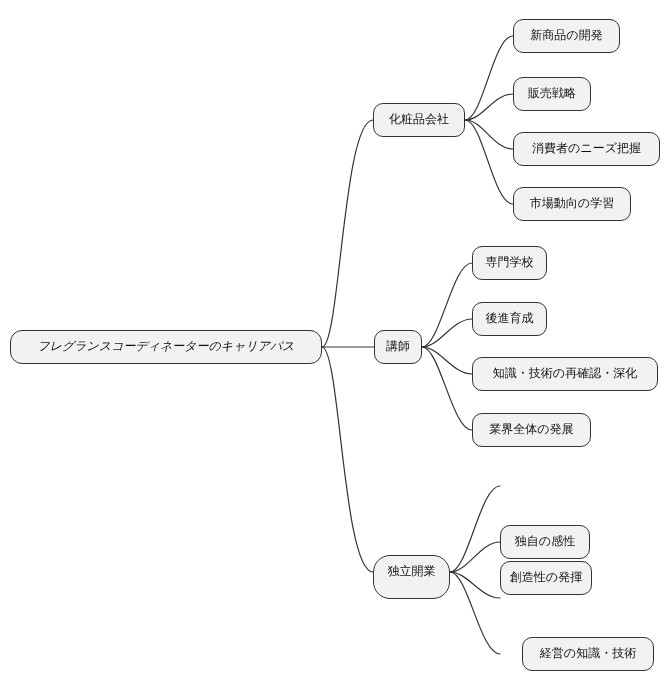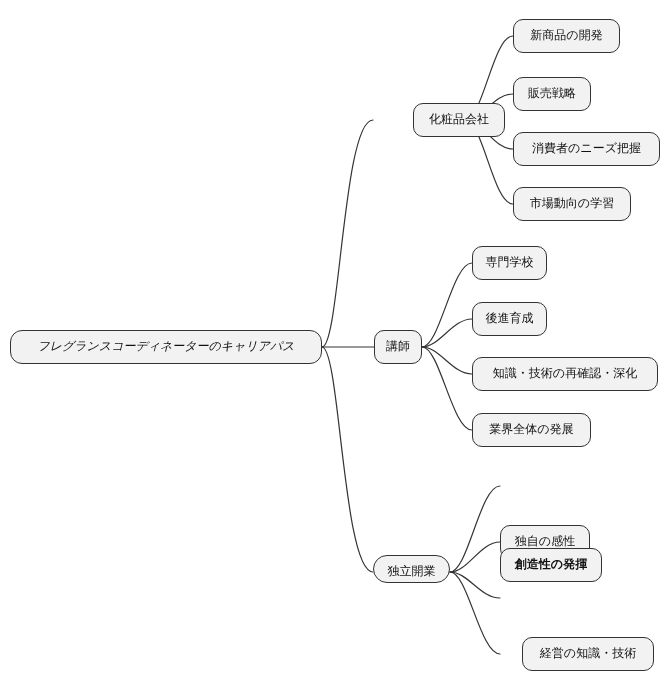--- a/index.html
+++ b/index.html
@@ -68,31 +68,31 @@
     <path d="M422,347 C440,347 452,430 472,430"></path>
 
     <path d="M450,572 C468,572 480,486 500,486"></path>
     <path d="M450,572 C468,572 480,542 500,542"></path>
     <path d="M450,572 C468,572 480,598 500,598"></path>
     <path d="M450,572 C468,572 480,654 500,654"></path>
   </svg>
 
   <div class="node root" style="left:10px; top:330px; width:312px; height:34px;">フレグランスコーディネーターのキャリアパス</div>
 
-  <div class="node" style="left:373px; top:103px; width:92px; height:34px;margin-left:40px;">化粧品会社</div>
+  <div class="node" style="left:373px; top:103px; width:92px; height:34px;">化粧品会社</div>
   <div class="node" style="left:374px; top:330px; width:48px; height:34px;">講師</div>
-  <div class="node" style="left:373px; top:555px; width:77px; height:28px;border-radius:17px;">独立開業</div>
+  <div class="node" style="left:373px; top:555px; width:77px; height:44px;border-radius:17px;">独立開業</div>
 
   <div class="node" style="left:513px; top:19px; width:107px; height:34px;">新商品の開発</div>
   <div class="node" style="left:513px; top:77px; width:78px; height:34px;">販売戦略</div>
   <div class="node" style="left:513px; top:132px; width:147px; height:34px;">消費者のニーズ把握</div>
   <div class="node" style="left:472px; top:246px; width:75px; height:34px;">専門学校</div>
 
   <div class="node" style="left:513px; top:187px; width:118px; height:34px;">市場動向の学習</div>
   <div class="node" style="left:472px; top:302px; width:75px; height:34px;">後進育成</div>
   <div class="node" style="left:472px; top:357px; width:186px; height:34px;text-align:center;">知識・技術の再確認・深化</div>
   <div class="node" style="left:472px; top:413px; width:119px; height:34px;">業界全体の発展</div>
 
   <div class="node" style="left:500px; top:525px; width:90px; height:34px;">独自の感性</div>
-  <div class="node" style="left:500px; top:548px; width:102px; height:34px;font-weight:bold;">創造性の発揮</div>
+  <div class="node" style="left:500px; top:561px; width:92px; height:34px;">創造性の発揮</div>
   <div class="node" style="left:500px; top:637px; width:132px; height:34px;margin-left:22px;">経営の知識・技術</div>
 
 </div>
 
 </body></html>

